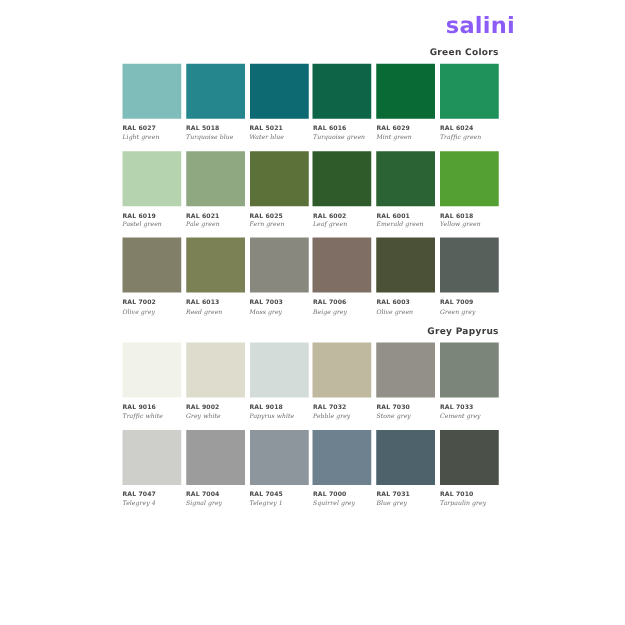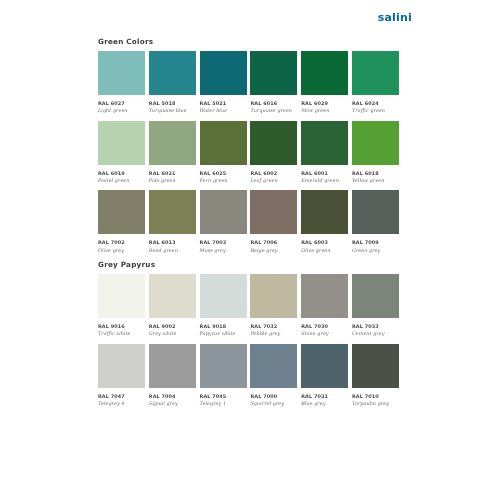--- a/index.html
+++ b/index.html
@@ -18,24 +18,24 @@
     width: 500px;
     height: 500px;
     box-sizing: border-box;
     background: #ffffff;
   }
   .brand {
     position: absolute;
     top: 12px;
     right: 88px;
     font-family: "DejaVu Sans", sans-serif;
-    font-size: 11px;
+    font-size: 18px;
     font-weight: 700;
     letter-spacing: 0.2px;
-    color: #0369a1;
+    color: #8b5cf6;
     line-height: 1;
   }
   .content {
     position: absolute;
     left: 98px;
     top: 38px;
     width: 301px;
   }
   .section {
     margin: 0;
@@ -44,20 +44,21 @@
     margin-top: 8px;
   }
   .section-title {
     font-family: "DejaVu Sans", sans-serif;
     font-size: 7.2px;
     font-weight: 700;
     color: #3d3d3d;
     letter-spacing: 0.25px;
     margin: 0 0 5px 0;
     line-height: 1.1;
+    text-align: right;
   }
   .row {
     display: flex;
     gap: 3.8px;
     margin-bottom: 7px;
   }
   .cell {
     width: 47px;
     flex: 0 0 47px;
   }

